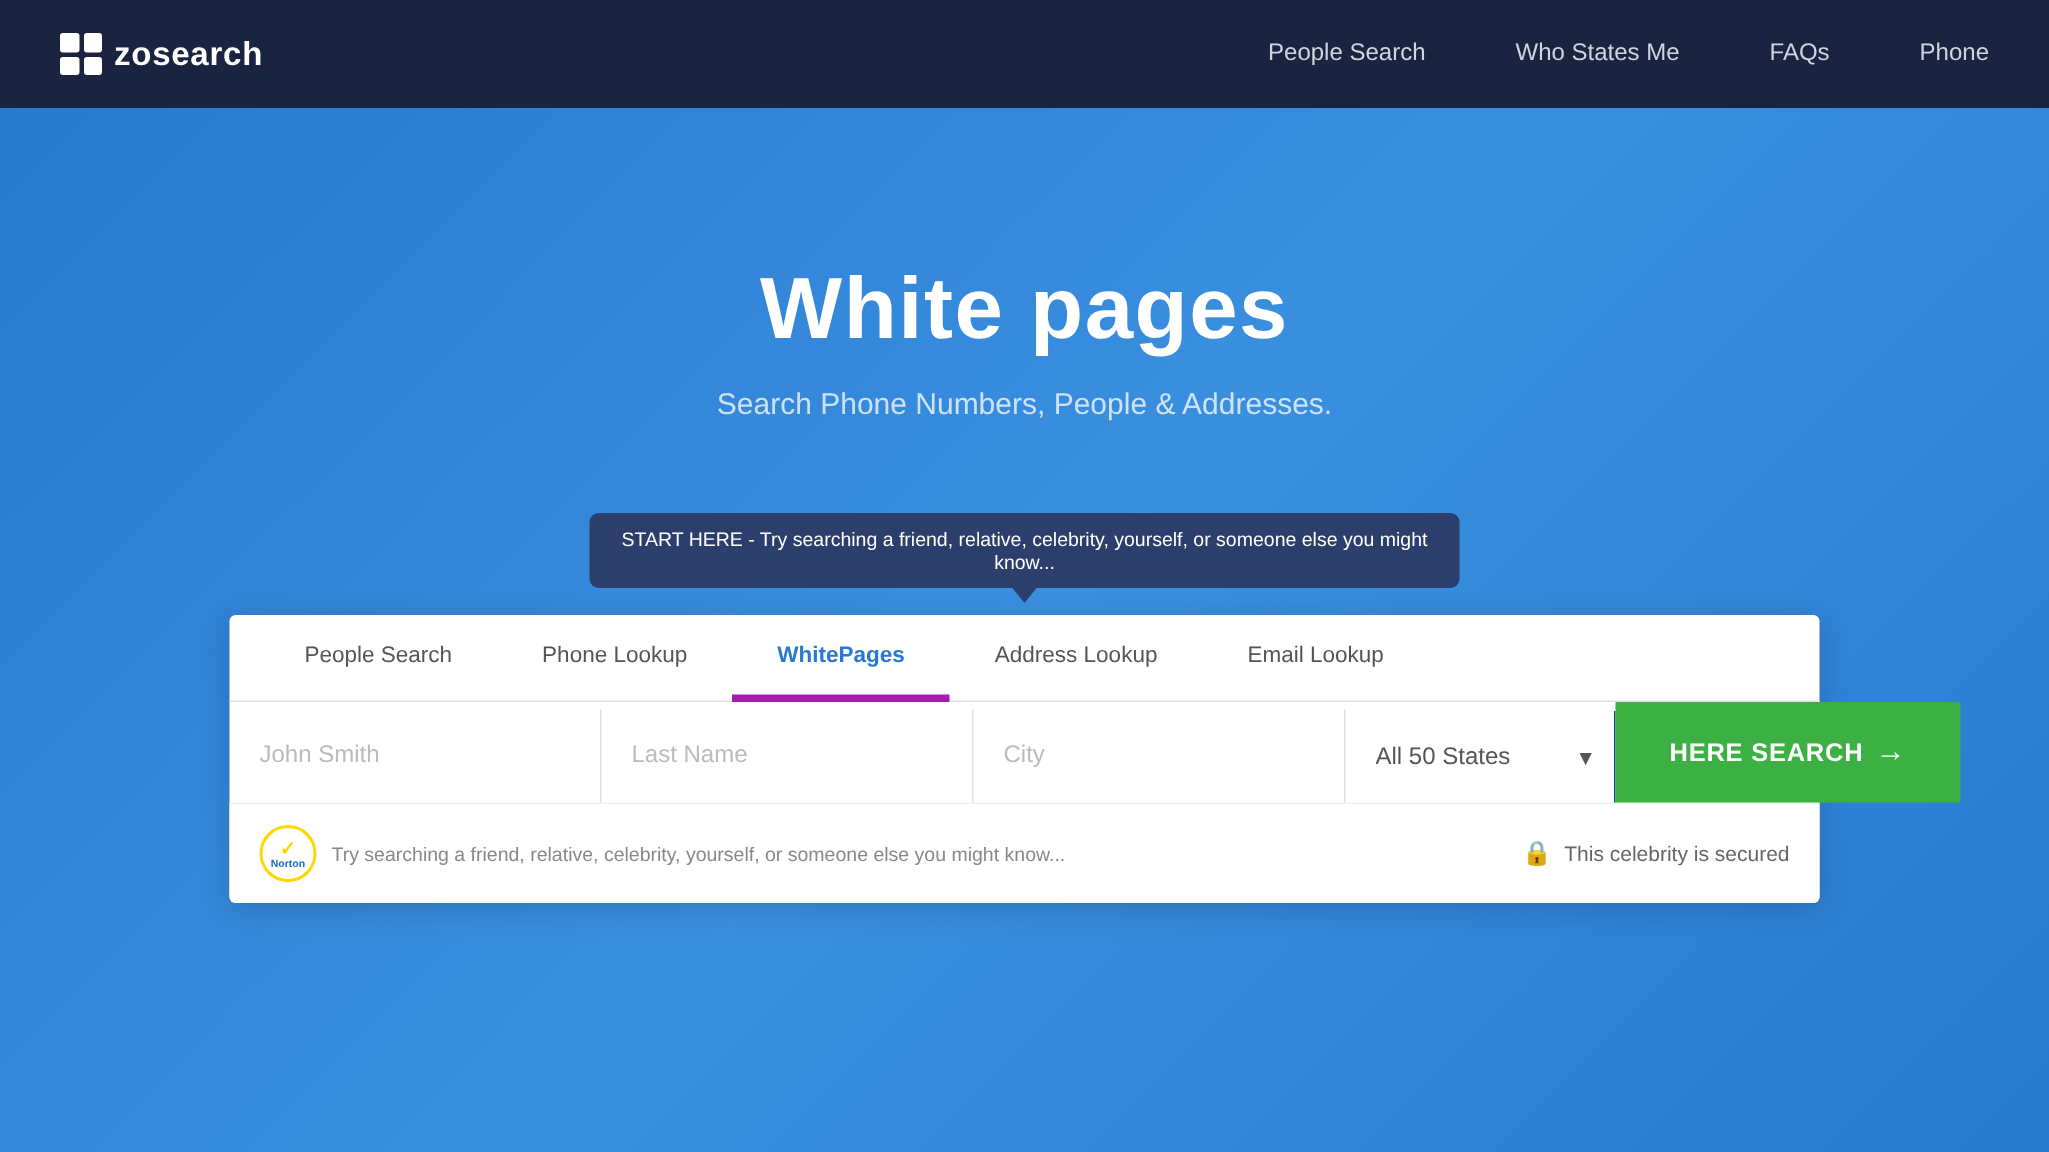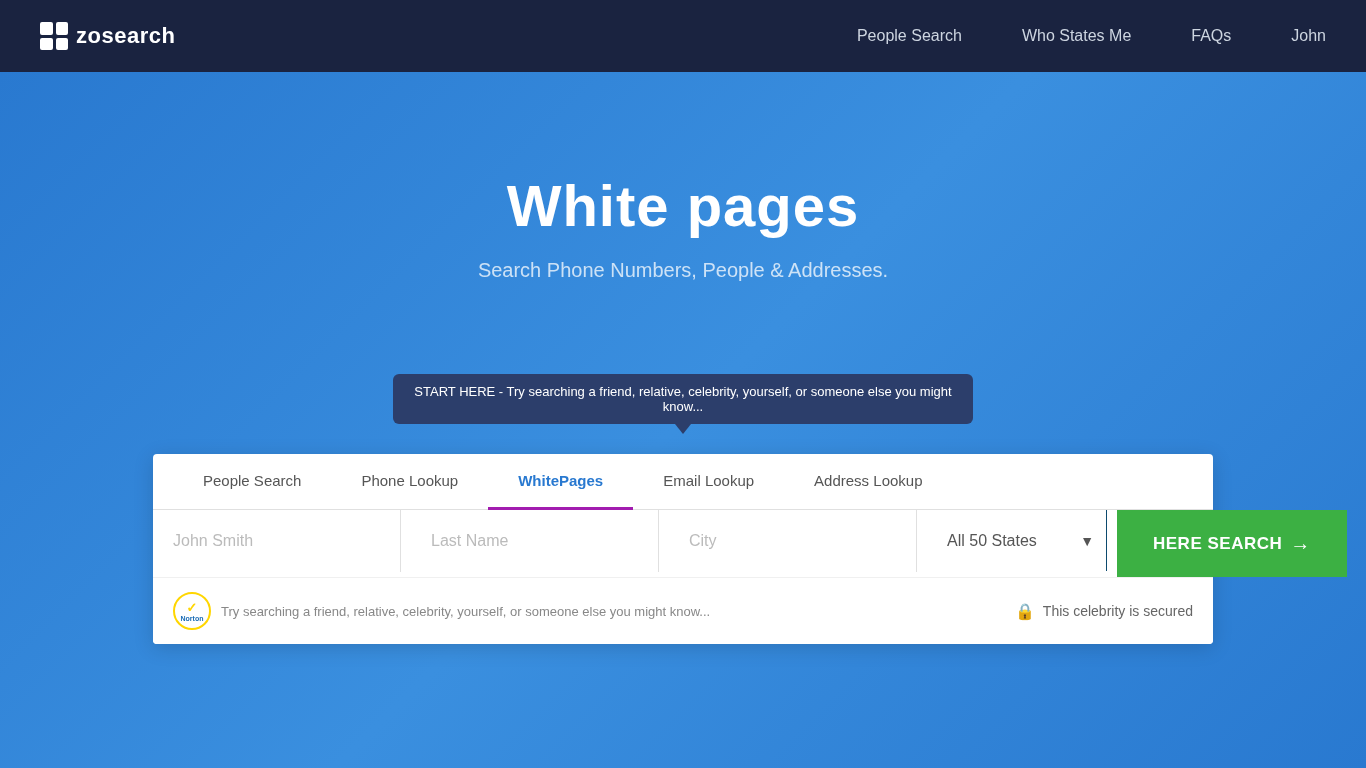--- a/index.html
+++ b/index.html
@@ -66,32 +66,32 @@
       font-size: 58px;
       font-weight: 800;
       text-align: center;
       margin-bottom: 20px;
       letter-spacing: 1px;
     }
     .hero-subtitle {
       color: rgba(255,255,255,0.75);
       font-size: 20px;
       text-align: center;
-      margin-bottom: 92px;
+      margin-bottom: 60px;
     }
 
     
     .tooltip-bubble {
       background: #2c3e6b;
       color: white;
       font-size: 13px;
       padding: 10px 18px;
       border-radius: 6px;
       position: relative;
-      margin-bottom: 30px;
+      margin-bottom: 18px;
       max-width: 580px;
       text-align: center;
     }
     .tooltip-bubble::after {
       content: '';
       position: absolute;
       bottom: -10px;
       left: 50%;
       transform: translateX(-50%);
       border-width: 10px 8px 0 8px;
@@ -118,30 +118,29 @@
       padding: 18px 30px;
       font-size: 15px;
       color: #555;
       cursor: pointer;
       border-bottom: 3px solid transparent;
       margin-bottom: -1px;
       white-space: nowrap;
     }
     .tab.active {
       color: #2979d0;
-      border-bottom: 3px solid #a21caf;
+      border-bottom: 5px solid #a21caf;
       font-weight: 600;
     }
 
     
     .search-form {
       display: flex;
-      align-items: flex-start;
+      align-items: flex-end;
       padding: 0;
-      gap: 10px;
     }
     .search-input {
       flex: 1;
       border: none;
       outline: none;
       font-size: 16px;
       padding: 22px 20px;
       color: #aaa;
       border-right: 1px solid #e0e0e0;
       background: transparent;
@@ -248,40 +247,40 @@
         <span></span>
         <span></span>
         <span></span>
     </div>
     <span class="logo-text">zosearch</span>
   </a>
   <div class="navbar-nav">
     <a class="nav-item">People Search</a>
     <a class="nav-item">Who States Me</a>
     <a class="nav-item">FAQs</a>
-    <a class="nav-item">John</a>
+    <a class="nav-item">Phone</a>
   </div>
 </nav>
 
 <section class="hero">
   <h1 class="hero-title">White pages</h1>
   <p class="hero-subtitle">Search Phone Numbers, People &amp; Addresses.</p>
 
   <div class="tooltip-bubble">
     <span>START HERE - Try searching a friend, relative, celebrity, yourself, or someone else you might know...</span>
   </div>
 
   <div class="search-container">
 
     <div class="search-tabs">
       <div class="tab">People Search</div>
       <div class="tab">Phone Lookup</div>
       <div class="tab active">WhitePages</div>
+      <div class="tab">Address Lookup</div>
       <div class="tab">Email Lookup</div>
-      <div class="tab">Address Lookup</div>
     </div>
 
     <div class="search-form">
       <input type="text" class="search-input" placeholder="John Smith" style="">
       <input type="text" class="search-input" placeholder="Last Name" style="">
       <input type="text" class="search-input" placeholder="City" style="">
       <div class="search-select-wrapper">
         <select class="search-select" id="state-sel"><option value="All 50 States">All 50 States</option><option value="Alabama">Alabama</option><option value="Alaska">Alaska</option><option value="Arizona">Arizona</option><option value="Arkansas">Arkansas</option><option value="California">California</option><option value="Colorado">Colorado</option><option value="Connecticut">Connecticut</option><option value="Delaware">Delaware</option><option value="Florida">Florida</option><option value="Georgia">Georgia</option><option value="Hawaii">Hawaii</option><option value="Idaho">Idaho</option><option value="Illinois">Illinois</option><option value="Indiana">Indiana</option><option value="Iowa">Iowa</option><option value="Kansas">Kansas</option><option value="Kentucky">Kentucky</option><option value="Louisiana">Louisiana</option><option value="Maine">Maine</option><option value="Maryland">Maryland</option><option value="Massachusetts">Massachusetts</option><option value="Michigan">Michigan</option><option value="Minnesota">Minnesota</option><option value="Mississippi">Mississippi</option><option value="Missouri">Missouri</option><option value="Montana">Montana</option><option value="Nebraska">Nebraska</option><option value="Nevada">Nevada</option><option value="New Hampshire">New Hampshire</option><option value="New Jersey">New Jersey</option><option value="New Mexico">New Mexico</option><option value="New York">New York</option><option value="North Carolina">North Carolina</option><option value="North Dakota">North Dakota</option><option value="Ohio">Ohio</option><option value="Oklahoma">Oklahoma</option><option value="Oregon">Oregon</option><option value="Pennsylvania">Pennsylvania</option><option value="Rhode Island">Rhode Island</option><option value="South Carolina">South Carolina</option><option value="South Dakota">South Dakota</option><option value="Tennessee">Tennessee</option><option value="Texas">Texas</option><option value="Utah">Utah</option><option value="Vermont">Vermont</option><option value="Virginia">Virginia</option><option value="Washington">Washington</option><option value="West Virginia">West Virginia</option><option value="Wisconsin">Wisconsin</option><option value="Wyoming">Wyoming</option></select>
         <span class="select-arrow">▼</span>
       </div>

